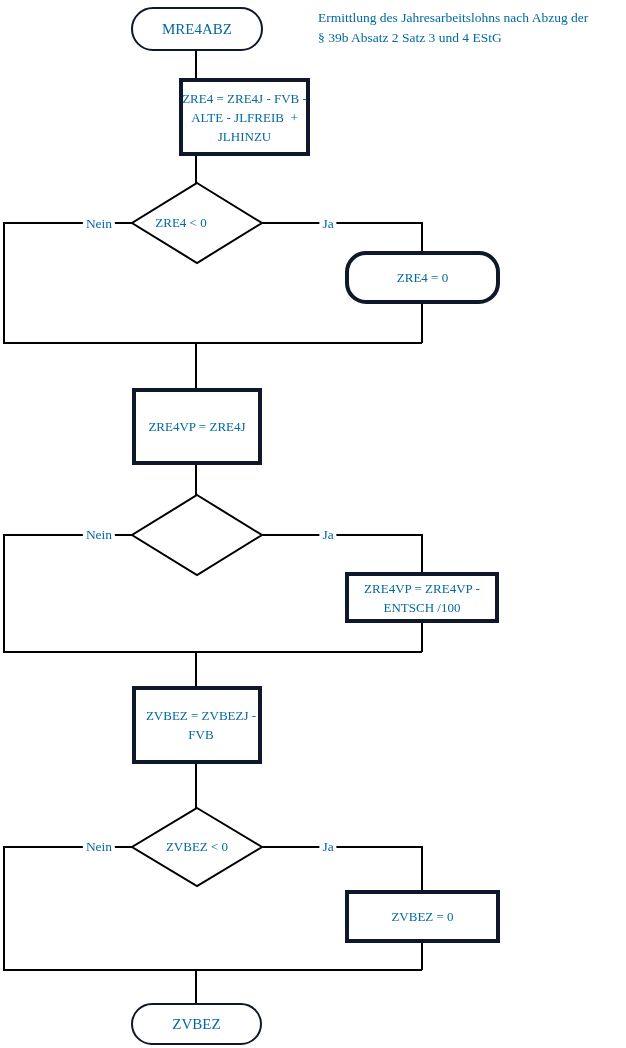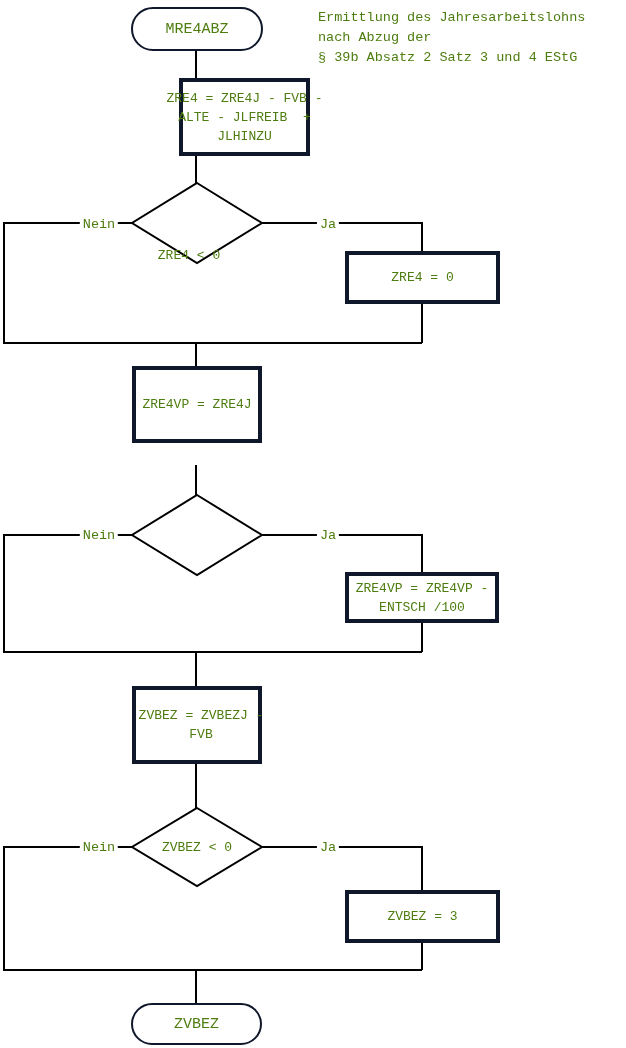--- a/index.html
+++ b/index.html
@@ -5,22 +5,22 @@
   html, body {
     margin: 0;
     padding: 0;
     background: #ffffff;
   }
   .canvas {
     position: relative;
     width: 626px;
     height: 1048px;
     background: #ffffff;
-    font-family: Liberation Mono, monospace;
-    color: #4d7c0f;
+    font-family: Liberation Serif, serif;
+    color: #0369a1;
     overflow: hidden;
   }
   .canvas svg {
     position: absolute;
     left: 0;
     top: 0;
   }
   .edge {
     fill: none;
     stroke: #000000;
@@ -118,32 +118,32 @@
   <div class="shape terminal" style="left:131px; top:7px; width:132px; height:44px;">
     <span>MRE4ABZ</span>
   </div>
 
   <div class="shape" style="left:131px; top:78px; width:131px; height:78px;margin-left:48px;">
     <span class="box-line">ZRE4 = ZRE4J - FVB -</span>
     <span class="box-line">ALTE - JLFREIB  +</span>
     <span class="box-line">JLHINZU</span>
   </div>
 
-  <div class="decision-text" style="left:124px; top:183px; width:130px; height:80px;align-items:flex-end;">
+  <div class="decision-text" style="left:116px; top:183px; width:130px; height:80px;">
     <span>ZRE4 &lt; 0</span>
   </div>
 
   <div class="edge-label" style="left:67px; top:224px;">Nein</div>
   <div class="edge-label" style="left:296px; top:224px;">Ja</div>
 
-  <div class="shape" style="left:345px; top:251px; width:155px; height:53px;">
+  <div class="shape" style="left:345px; top:251px; width:155px; height:53px;border-radius:21px;">
     <span class="box-line">ZRE4 = 0</span>
   </div>
 
-  <div class="shape" style="left:132px; top:366px; width:130px; height:77px;">
+  <div class="shape" style="left:132px; top:388px; width:130px; height:77px;">
     <span class="box-line">ZRE4VP = ZRE4J</span>
   </div>
 
 
   <div class="edge-label" style="left:67px; top:535px;">Nein</div>
   <div class="edge-label" style="left:296px; top:535px;">Ja</div>
 
   <div class="shape" style="left:345px; top:572px; width:154px; height:51px;">
     <span class="box-line">ZRE4VP = ZRE4VP -</span>
     <span class="box-line">ENTSCH /100</span>
@@ -155,20 +155,20 @@
   </div>
 
   <div class="decision-text" style="left:132px; top:808px; width:130px; height:78px;">
     <span>ZVBEZ &lt; 0</span>
   </div>
 
   <div class="edge-label" style="left:67px; top:847px;">Nein</div>
   <div class="edge-label" style="left:296px; top:847px;">Ja</div>
 
   <div class="shape" style="left:345px; top:890px; width:155px; height:53px;">
-    <span class="box-line">ZVBEZ = 3</span>
+    <span class="box-line">ZVBEZ = 0</span>
   </div>
 
   <div class="shape terminal" style="left:131px; top:1003px; width:131px; height:42px;">
     <span>ZVBEZ</span>
   </div>
 
 </div>
 
 </body></html>

